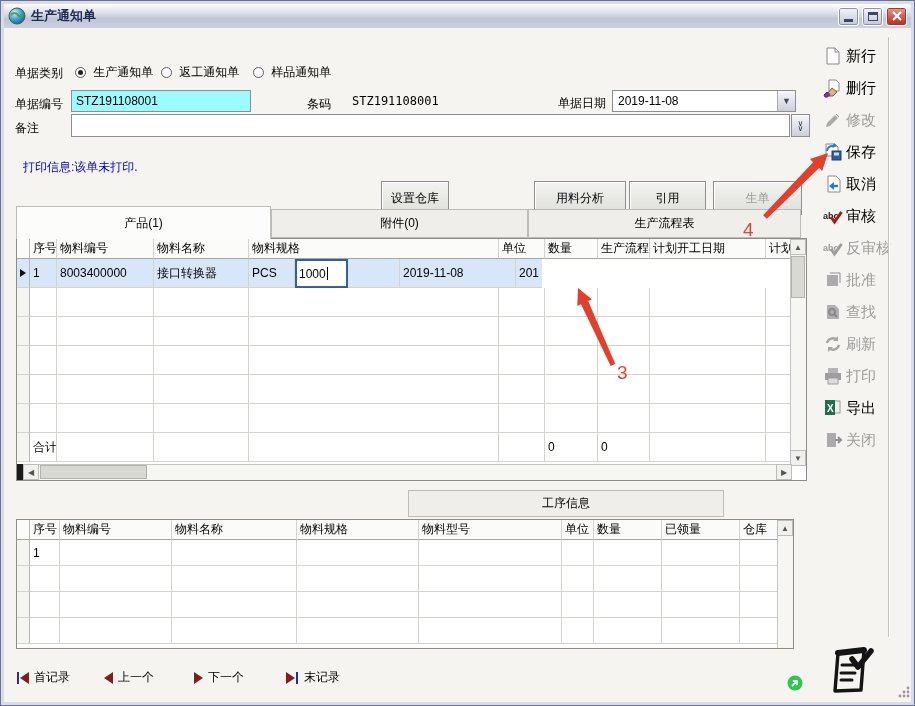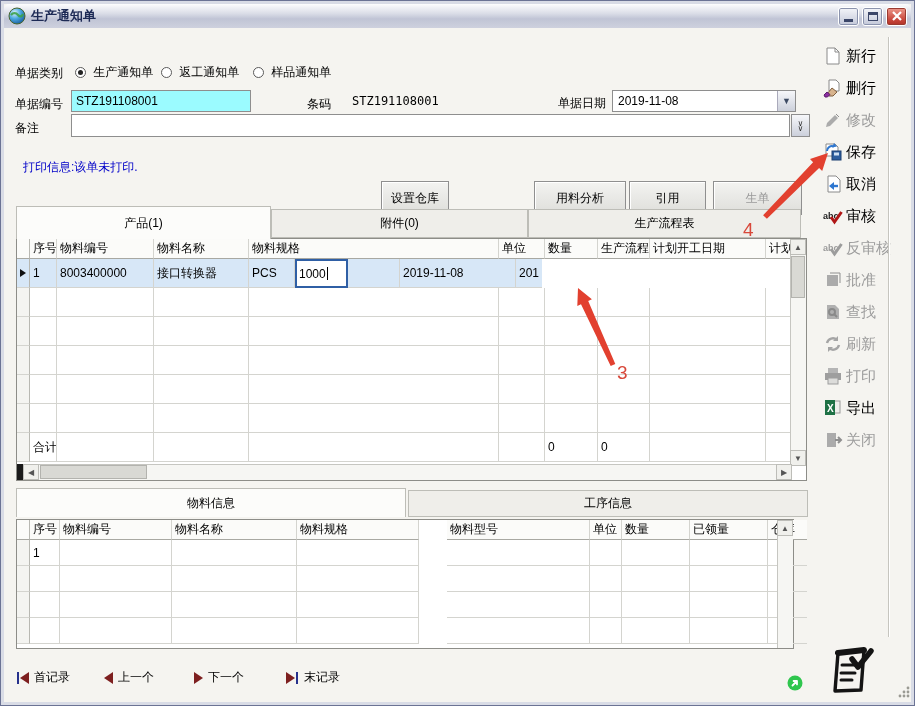--- a/index.html
+++ b/index.html
@@ -49,21 +49,21 @@
     padding:0 3px;overflow:hidden;white-space:nowrap;display:flex;align-items:center;}
   .thead > span{background:#fbfbf9;border-bottom:1px solid #a8a8a2;}
   .sel-row > span{background:#d7e7f7;}
   .gut{background:#f4f4f1;border-right:1px solid #b8b8b2 !important;padding:0 !important;justify-content:center;}
   .marker{width:0;height:0;border-top:4px solid transparent;border-bottom:4px solid transparent;border-left:6px solid #111;}
   
   .c0{width:13px;} .c1{width:27px;} .c2{width:97px;} .c3{width:95px;} .c4{width:250px;}
   .c5{width:46px;} .c6{width:53px;} .c7{width:52px;} .c8{width:116px;} .c9{width:26px;border-right:none !important;}
   
   .m0{width:13px;} .m1{width:30px;} .m2{width:112px;} .m3{width:125px;} .m4{width:122px;}
-  .m5{width:143px;margin-left:28px;} .m6{width:32px;} .m7{width:68px;} .m8{width:78px;} .m9{width:39px;border-right:none !important;}
+  .m5{width:143px;} .m6{width:32px;} .m7{width:68px;} .m8{width:78px;} .m9{width:39px;border-right:none !important;}
   .h20 > span,.h20 > i{height:20px;} .h29 > span,.h29 > i{height:29px;} .h26 > span,.h26 > i{height:26px;}
   .qty-edit{border:2px solid #2f5fa5 !important;background:#fff !important;padding:0 2px !important;}
   .caret{width:1px;height:13px;background:#000;margin-left:1px;}
   
   .sb-btn{position:absolute;background:#f0f0ec;border:1px solid #bdbdb8;color:#555;font-size:8px;display:flex;align-items:center;justify-content:center;cursor:pointer;}
   .sb-track{position:absolute;background:#f6f6f3;}
   .sb-thumb{position:absolute;background:#d9d9d4;border:1px solid #b3b3ae;cursor:grab;}
   .splitter{position:absolute;background:#1a1a1a;cursor:col-resize;}
   
   .side-item{position:absolute;left:822px;width:80px;height:26px;display:flex;align-items:center;gap:3px;cursor:pointer;}
@@ -266,22 +266,21 @@
     <span class="sb-thumb" style="right:1px;top:17px;width:14px;height:42px"></span>
     <span class="sb-btn" style="right:0;top:211px;width:16px;height:16px">▼</span>
 
     <div class="sb-track" style="left:0;bottom:0;width:775px;height:16px;border-top:1px solid #c6c6c1"></div>
     <span class="splitter" style="left:0;bottom:0;width:6px;height:16px"></span>
     <span class="sb-btn" style="left:6px;bottom:0;width:16px;height:16px">◀</span>
     <span class="sb-thumb" style="left:23px;bottom:1px;width:107px;height:14px"></span>
     <span class="sb-btn" style="left:759px;bottom:0;width:16px;height:16px">▶</span>
   </div>
 
-  <span class="tab active" style="left:15px;top:487px;width:390px;height:29px">物料信息</span>
-  <span class="tab" style="left:407px;top:489px;width:400px;height:27px">工序信息</span>
+  <span class="tab" style="left:407px;top:489px;width:316px;height:27px">工序信息</span>
 
   <div class="tblwrap" style="left:15px;top:518px;width:778px;height:130px">
     <div class="trow thead h20">
       <span class="m0 gut"></span>
       <span class="m1">序号</span>
       <span class="m2">物料编号</span>
       <span class="m3">物料名称</span>
       <span class="m4">物料规格</span>
       <span class="m5">物料型号</span>
       <span class="m6">单位</span>

